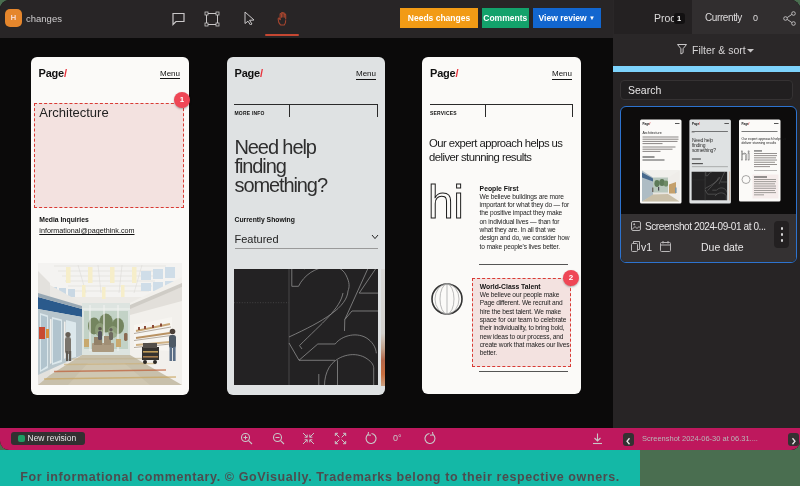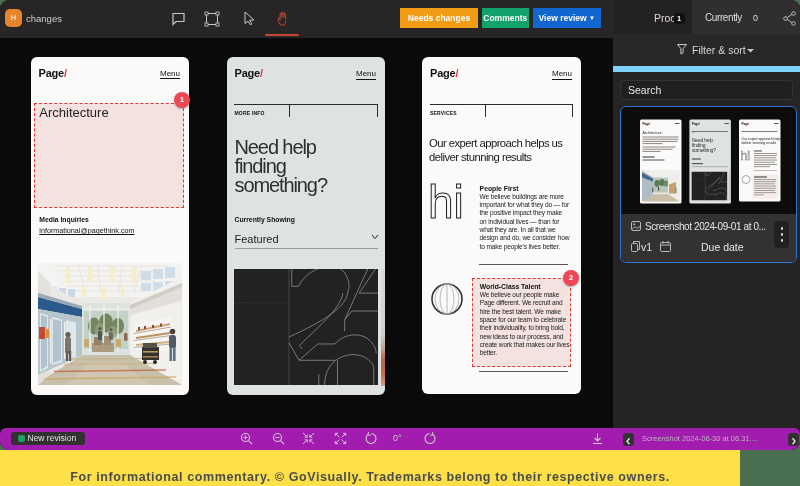--- a/index.html
+++ b/index.html
@@ -24,26 +24,26 @@
   .tab-comments { position:absolute; left:78.75px; top:0; width:108.25px; height:34px; background:#312e2f; }
   .tabtext { position:absolute; color:#dddbdc; font-size:10.5px; }
   .badge1 { position:absolute; left:60.5px; top:13px; width:11px; height:11px; background:#121011; border-radius:3px; color:#fff; font-size:7.5px; font-weight:bold; text-align:center; line-height:11px; }
   .filterrow { position:absolute; left:0; top:34px; width:187px; height:32px; background:#2a2728;padding-left:32px; }
   .searcharea { position:absolute; left:0; top:66px; width:187px; height:384px; background:#272425; border-top:6px solid #7dd3fc; }
   .searchbox { position:absolute; left:7px; top:7.5px; width:173px; height:20px; background:#211f20; border:1px solid #353233; border-radius:4px; color:#e8e6e7; font-size:10.5px; line-height:18px; padding-left:7px; }
   .proofcard { position:absolute; left:7px; top:34px; width:177px; height:157px; border:1.5px solid #2d73cf; border-radius:6px; background:#0d0c0c; overflow:hidden; }
   .proofinfo { position:absolute; left:0; bottom:0; width:100%; height:48px; background:#343132; color:#e8e6e7; }
 
   
-  .bottombar { position:absolute; left:0; top:428px; width:800px; height:22px; background:#a21caf;border-radius:6px; }
+  .bottombar { position:absolute; left:0; top:428px; width:800px; height:22px; background:#be185d; }
   .newrev { position:absolute; left:10.5px; top:4px; width:74.5px; height:13px; background:#323031; border-radius:3px; color:#e8e6e7; font-size:8.5px; line-height:13px; }
   .navbtn { position:absolute; top:5px; width:11px; height:12.5px; background:#343132; border-radius:3px; }
 
   
-  .footer { position:absolute; left:0; top:450px; width:740px; height:36px; background:#fde047; }
+  .footer { position:absolute; left:0; top:450px; width:640px; height:36px; background:#14b8a6; }
   .footertext { position:absolute; width:100%; top:20px; text-align:center; font-size:12.5px; font-weight:bold; letter-spacing:0.6px; color:#4c4c4e; }
 
   
   .card { position:absolute; border-radius:6px; background:#fbfaf8; }
   #card1 { left:30.5px; top:56.5px; width:158.5px; height:338.5px; }
   #card2 { left:226.5px; top:57px; width:158.5px; height:337.5px; background:#dfe2e3; }
   #card3 { left:422px; top:57px; width:159px; height:337px; }
   .logo { position:absolute; left:8px; top:10px; font-size:11px; font-weight:bold; color:#111; letter-spacing:-0.2px; }
   .logo .slash { color:#e8323c; }
   .menu { position:absolute; right:9px; top:12px; font-size:8px; color:#111; border-bottom:1px solid #111; padding-bottom:0.5px; }

